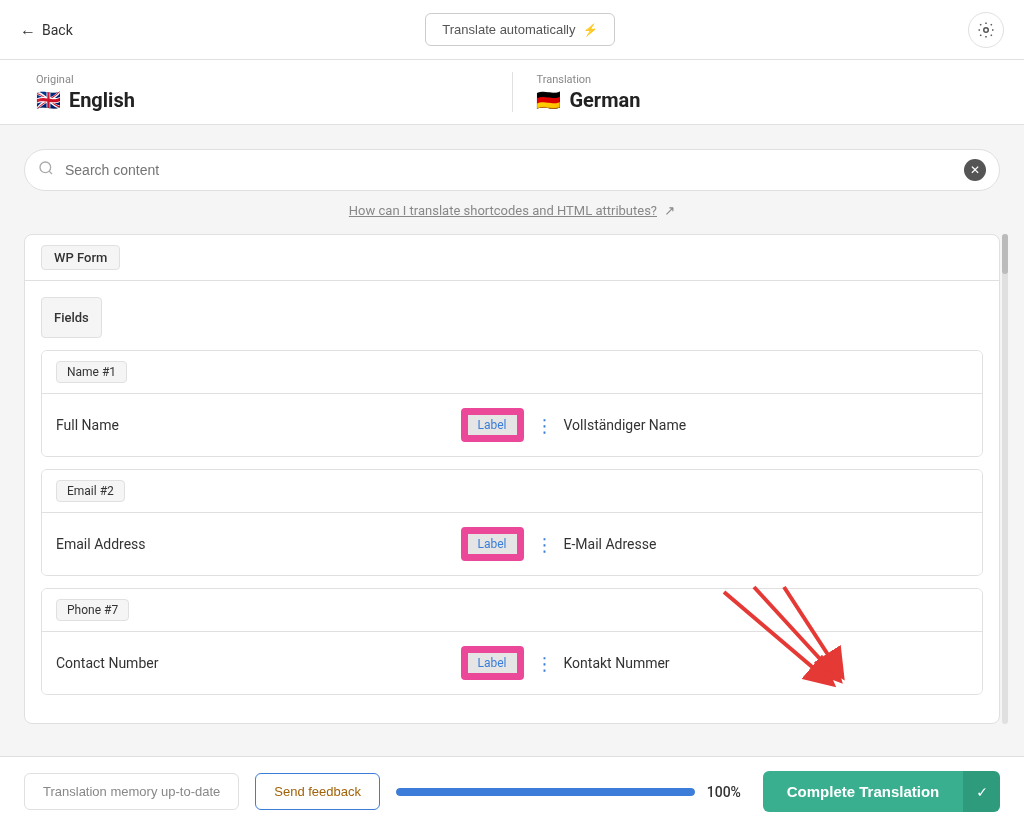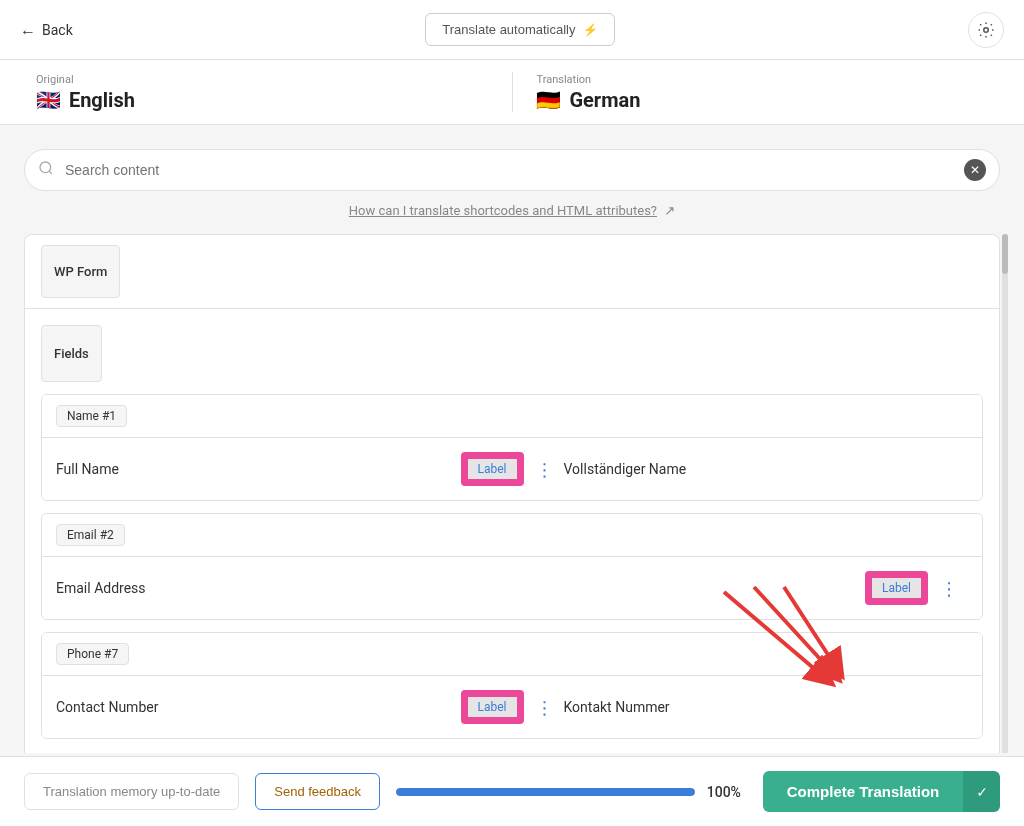--- a/index.html
+++ b/index.html
@@ -175,36 +175,36 @@
     }
     .card-header {
       padding: 10px 16px;
       border-bottom: 1px solid #e0e0e0;
     }
     .card-title-badge {
       display: inline-block;
       background: #f5f5f5;
       border: 1px solid #e0e0e0;
       border-radius: 4px;
-      padding: 18px 12px;
+      padding: 4px 12px;
       font-size: 13px;
       color: #333;
       font-weight: 500;
     }
 
     
     .fields-section {
       padding: 16px;
     }
     .section-badge {
       display: inline-block;
       background: #f5f5f5;
       border: 1px solid #e0e0e0;
       border-radius: 4px;
-      padding: 20px 12px;
+      padding: 12px 12px;
       font-size: 13px;
       color: #333;
       font-weight: 500;
       margin-bottom: 12px;
     }
 
     
     .field-group {
       border: 1px solid #e0e0e0;
       border-radius: 6px;
@@ -452,20 +452,21 @@
 
         
         <div class="field-group">
           <div class="field-group-header">
             <span class="field-group-badge">Email #2</span>
           </div>
           <div class="field-row">
             <span class="field-original">Email Address</span>
             <span class="label-badge">Label</span>
             <span class="divider-dots">⋮</span>
+            <span class="field-translation">E-Mail Adresse</span>
           </div>
         </div>
 
         
         <div class="field-group">
           <div class="field-group-header">
             <span class="field-group-badge">Phone #7</span>
           </div>
           <div class="field-row">
             <span class="field-original">Contact Number</span>

